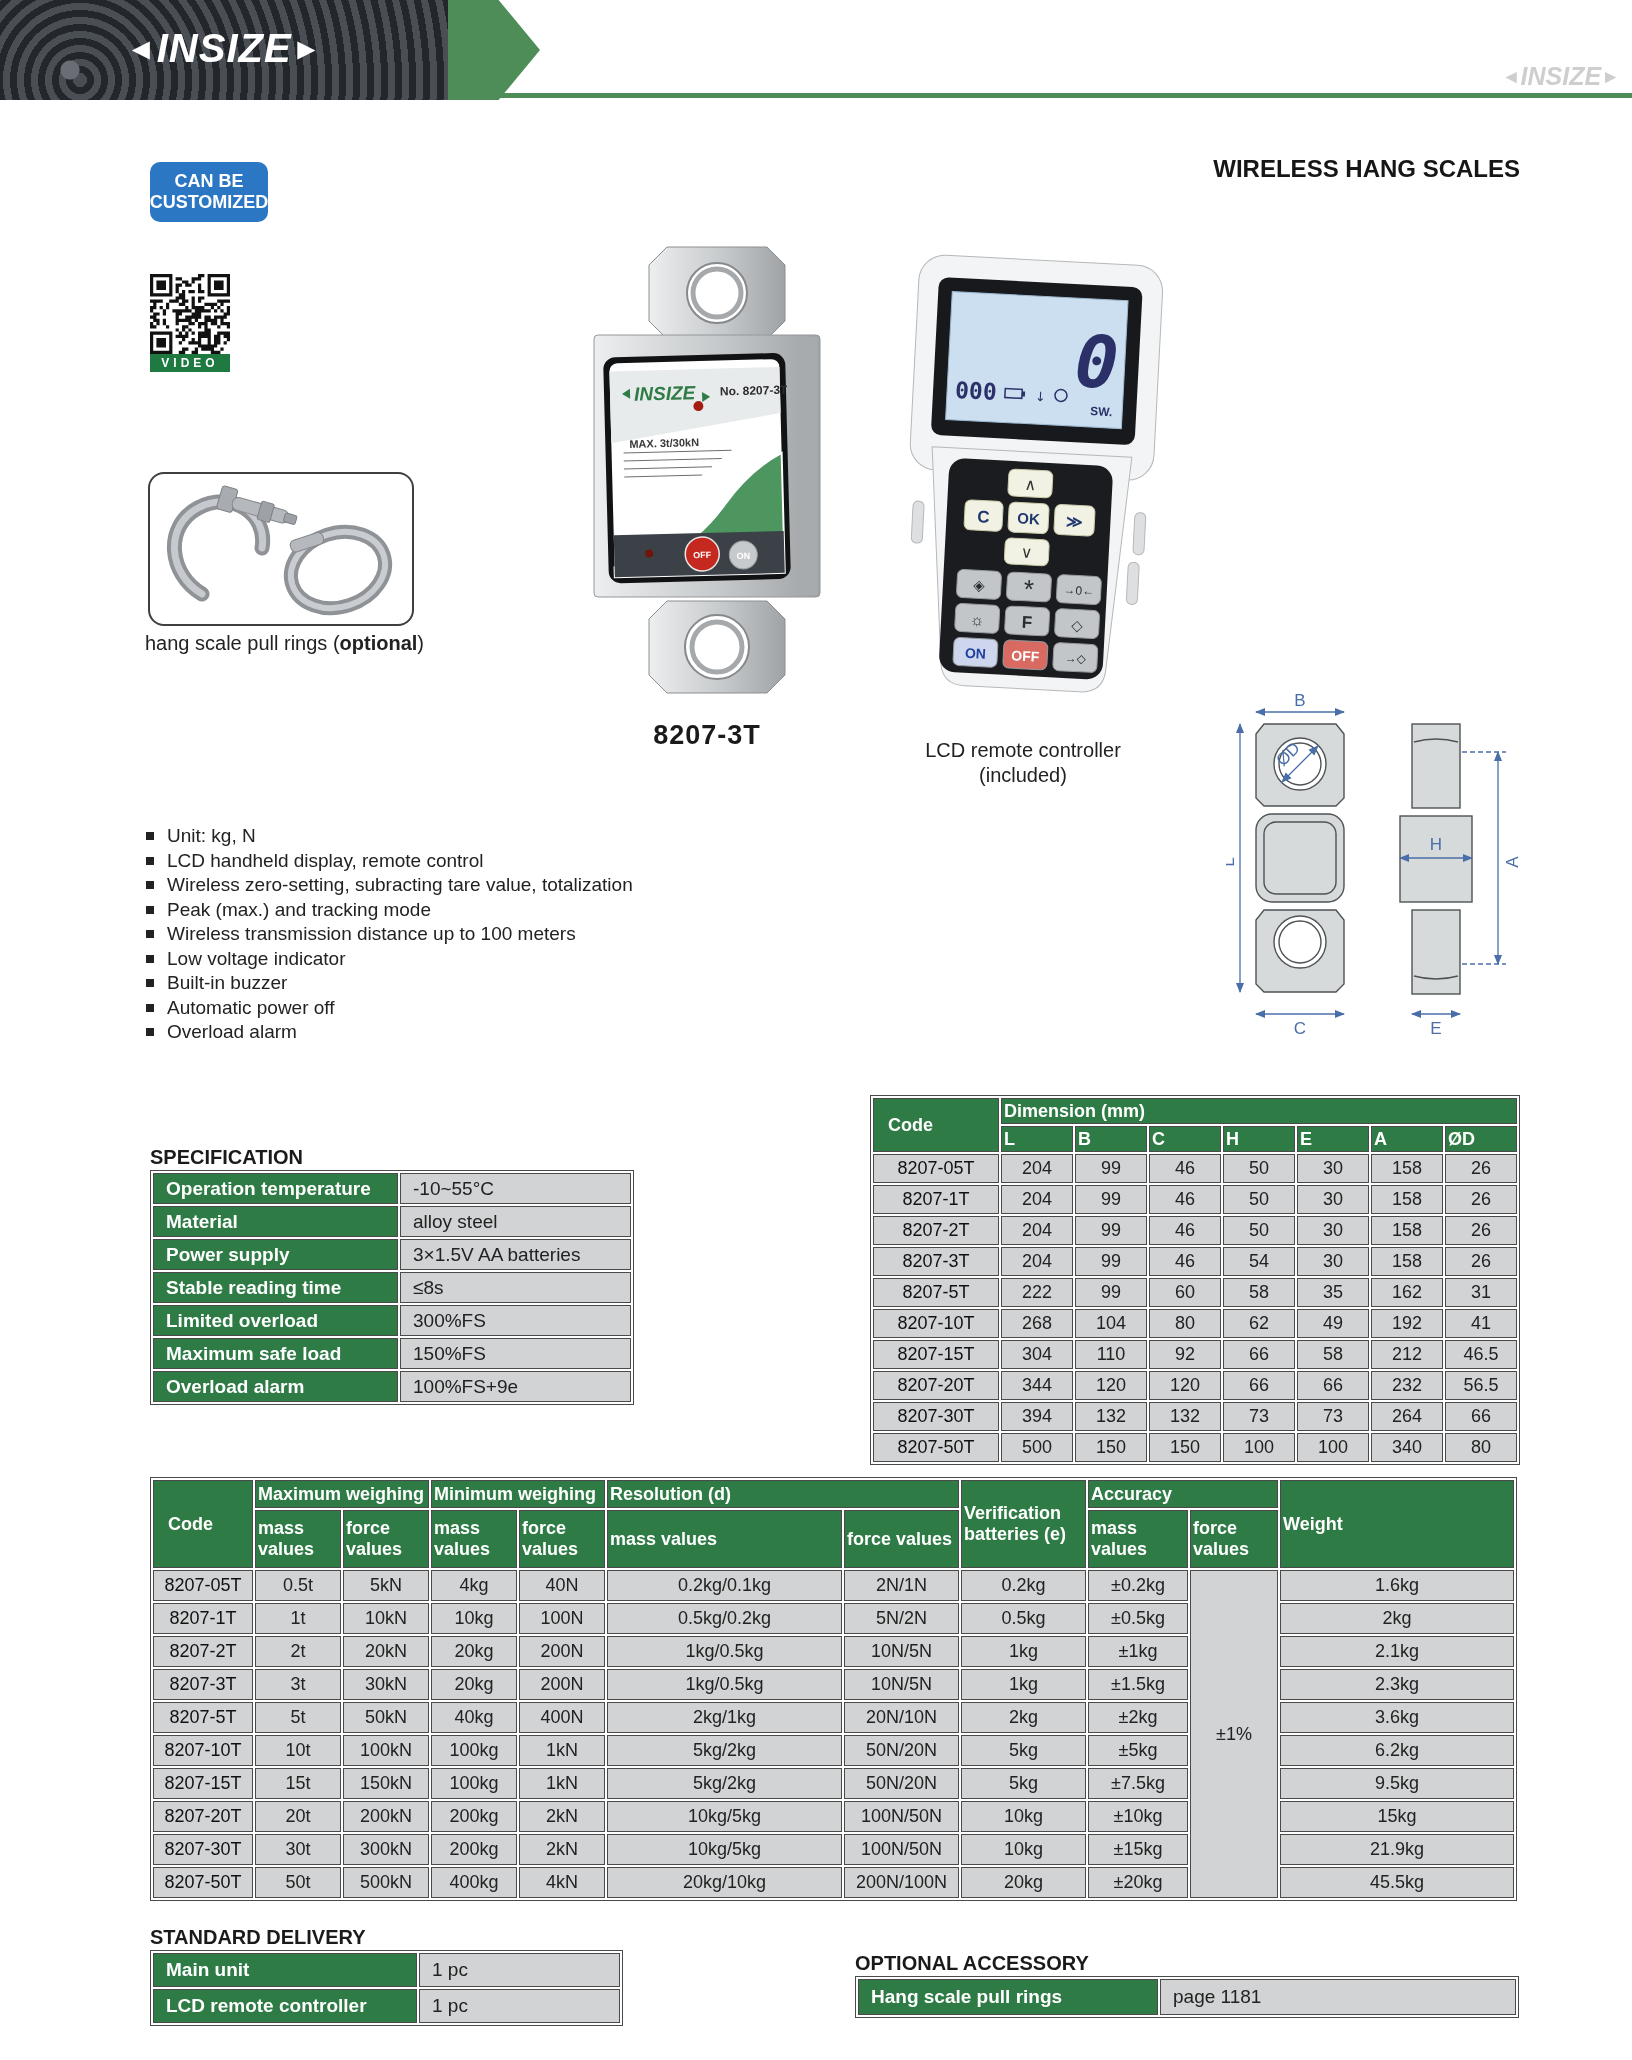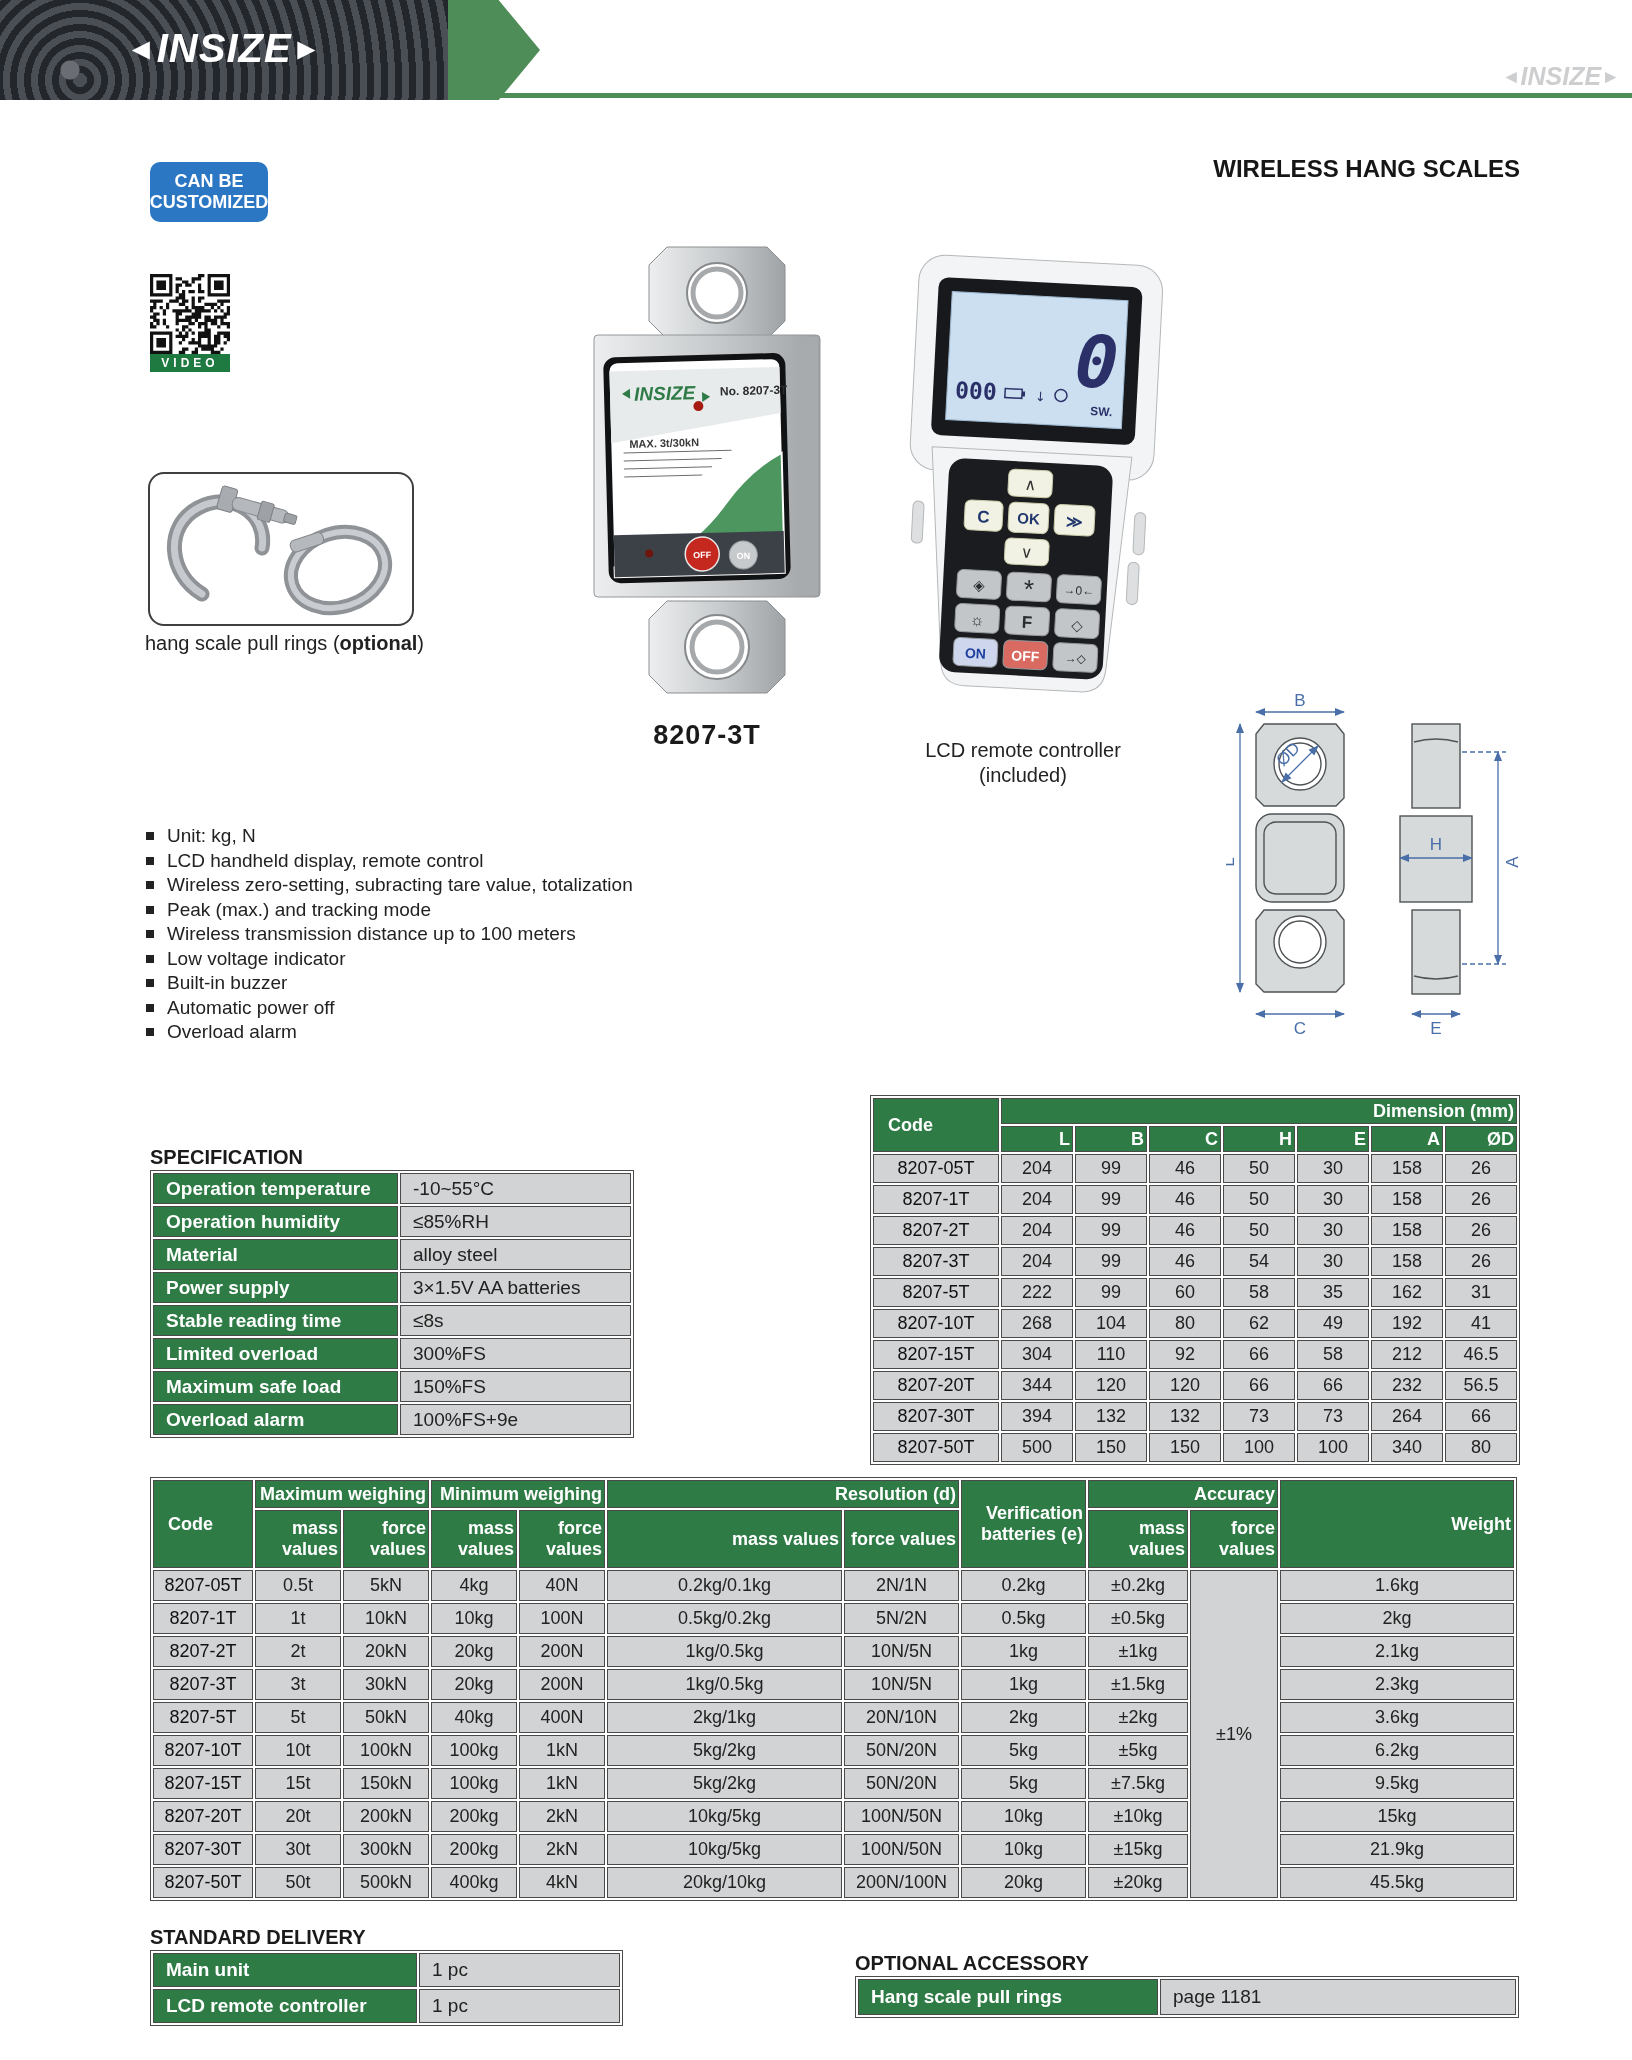--- a/index.html
+++ b/index.html
@@ -49,21 +49,21 @@
   
   .features { position:absolute; left:146px; top:824px; margin:0; padding:0; }
   .features li { list-style:none; position:relative; padding-left:21px; font-size:19px;
       line-height:24.5px; color:#222; }
   .features li .bullet { position:absolute; left:0; top:8px; width:8px; height:8px; background:#222; }
 
   
   table { border-collapse:separate; border-spacing:2px; background:#fff; }
   .tbl-frame { border:1px solid #4a4a4a; }
   td,th { border:1px solid #4a4a4a; overflow:hidden; }
-  th { background:#2f7b46; color:#fff; font-weight:bold; font-size:18px; text-align:right; padding:0 2px; }
+  th { background:#2f7b46; color:#fff; font-weight:bold; font-size:18px; text-align:left; padding:0 2px; }
   th.th-left { text-align:left; padding-left:14px; }
   .data-table td { background:#d2d3d4; text-align:center; font-size:18px; color:#222; height:25px; }
   .data-table td:first-child { font-weight:normal; color:#111; }
   .kv-table td:first-child { background:#2f7b46; color:#fff; font-weight:bold; font-size:19px; padding-left:12px;margin-top:13px; }
   .kv-table td:last-child { background:#d2d3d4; color:#222; font-size:19px; padding-left:12px; }
 
   .spec-heading { position:absolute; left:150px; top:1146px; font-size:20px; font-weight:bold; }
   .spec-table { position:absolute; left:150px; top:1170px; width:482px; table-layout:fixed; }
   .spec-table td { height:27px; }
 
@@ -293,24 +293,20 @@
     <colgroup>
         <col style="width:245px">
         <col style="width:231px">
       </colgroup>
     <tbody>
         <tr>
           <td>Operation temperature</td>
           <td>-10~55°C</td>
         </tr>
         <tr>
-          <td>Operation humidity</td>
-          <td>≤85%RH</td>
-        </tr>
-        <tr>
           <td>Material</td>
           <td>alloy steel</td>
         </tr>
         <tr>
           <td>Power supply</td>
           <td>3×1.5V AA batteries</td>
         </tr>
         <tr>
           <td>Stable reading time</td>
           <td>≤8s</td>

